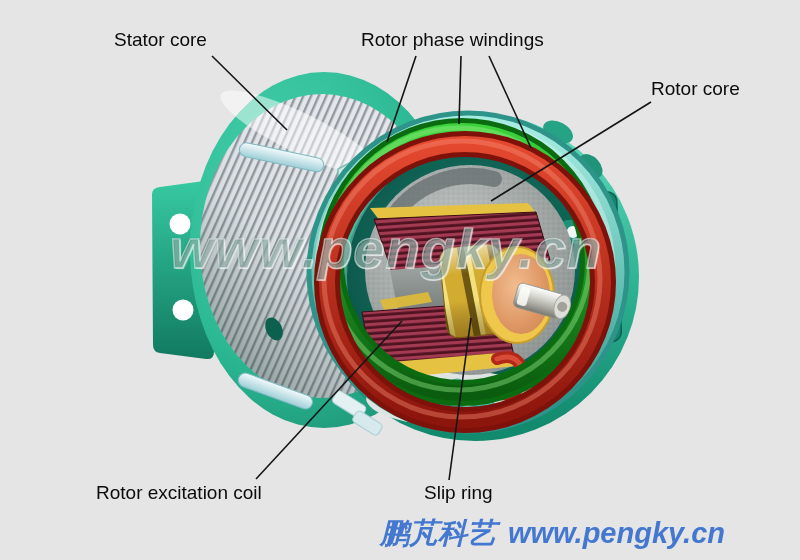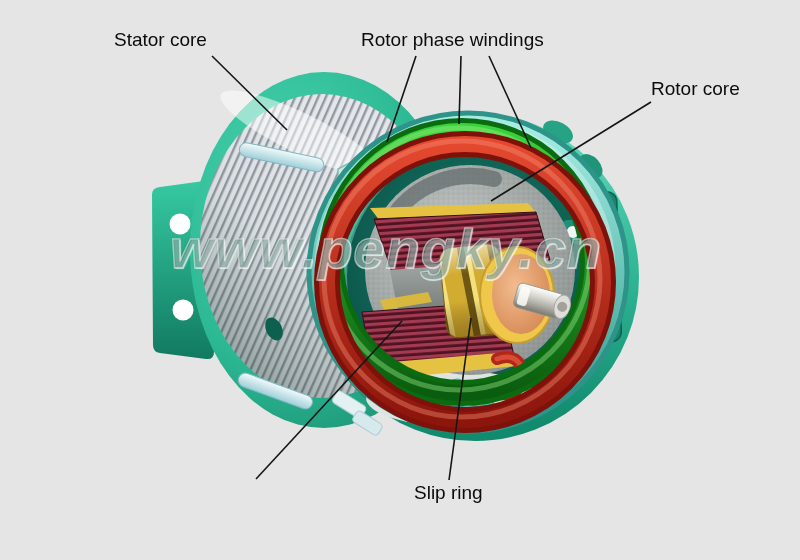--- a/index.html
+++ b/index.html
@@ -9,21 +9,21 @@
   }
   .stage svg{position:absolute;left:0;top:0;}
   .part-label{
     position:absolute;font-size:19px;color:#0b0b0b;white-space:nowrap;
     font-family:"Liberation Sans",sans-serif;z-index:6;
   }
   #lbl-stator{left:114px;top:29px;}
   #lbl-windings{left:361px;top:29px;}
   #lbl-rotor{left:636px;top:78px;margin-left:15px;}
   #lbl-excitation{left:96px;top:482px;}
-  #lbl-slip{left:414px;top:482px;}
+  #lbl-slip{left:424px;top:482px;}
   .watermark{
     position:absolute;left:170px;top:216px;z-index:5;
     font-size:56px;font-weight:700;font-style:italic;letter-spacing:1px;
     color:rgba(62,112,102,0.30);
     -webkit-text-stroke:1.5px rgba(255,255,255,0.55);
     text-shadow:1px 1px 1px rgba(255,255,255,0.45), -1px -1px 1px rgba(10,70,60,0.22);
     white-space:nowrap;pointer-events:none;
   }
   .footer-brand{
     position:absolute;left:380px;top:514px;z-index:6;white-space:nowrap;
@@ -240,18 +240,22 @@
     <line x1="489" y1="56" x2="531" y2="148"></line>
     <line x1="651" y1="102" x2="491" y2="201"></line>
     <line x1="256" y1="479" x2="402" y2="321"></line>
     <line x1="449" y1="480" x2="471" y2="318"></line>
   </g>
 </svg>
 
 <div class="part-label" id="lbl-stator">Stator core</div>
 <div class="part-label" id="lbl-windings">Rotor phase windings</div>
 <div class="part-label" id="lbl-rotor">Rotor core</div>
+<div class="part-label" id="lbl-excitation">Rotor excitation coil</div>
 <div class="part-label" id="lbl-slip">Slip ring</div>
 
 <div class="watermark">www.pengky.cn</div>
 
-
+<div class="footer-brand">
+  <span>鹏芃科艺</span><span class="url">www.pengky.cn</span>
 </div>
 
+</div>
+
 </body></html>

